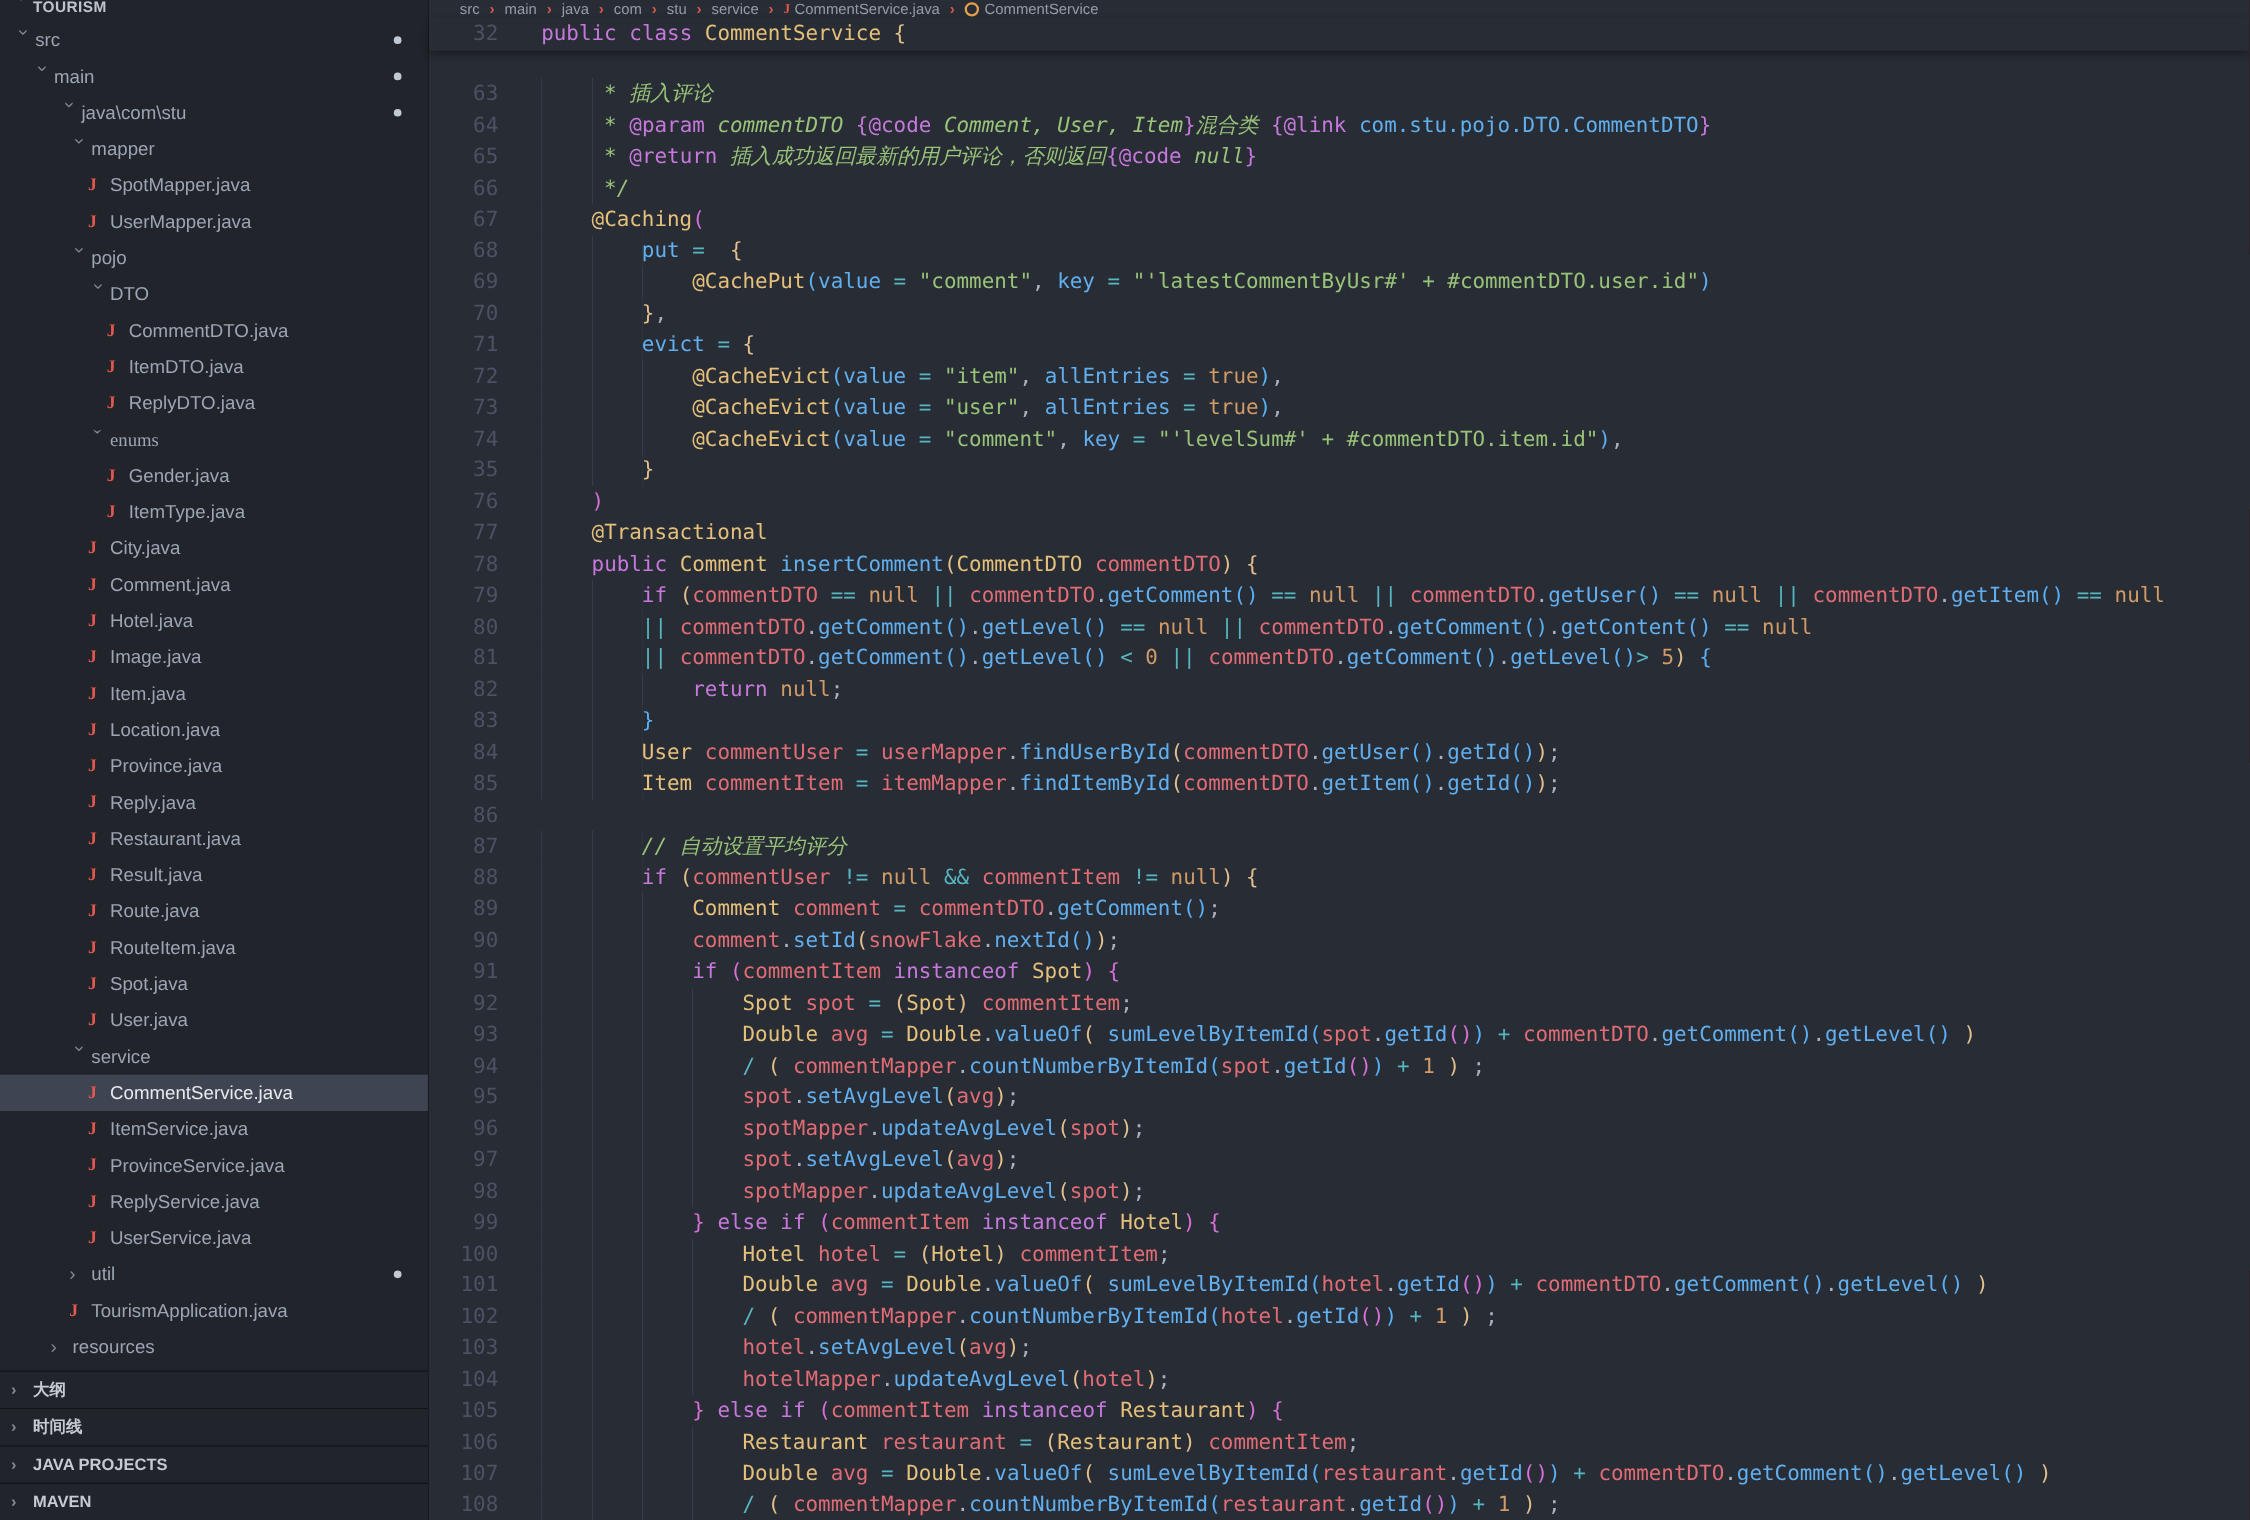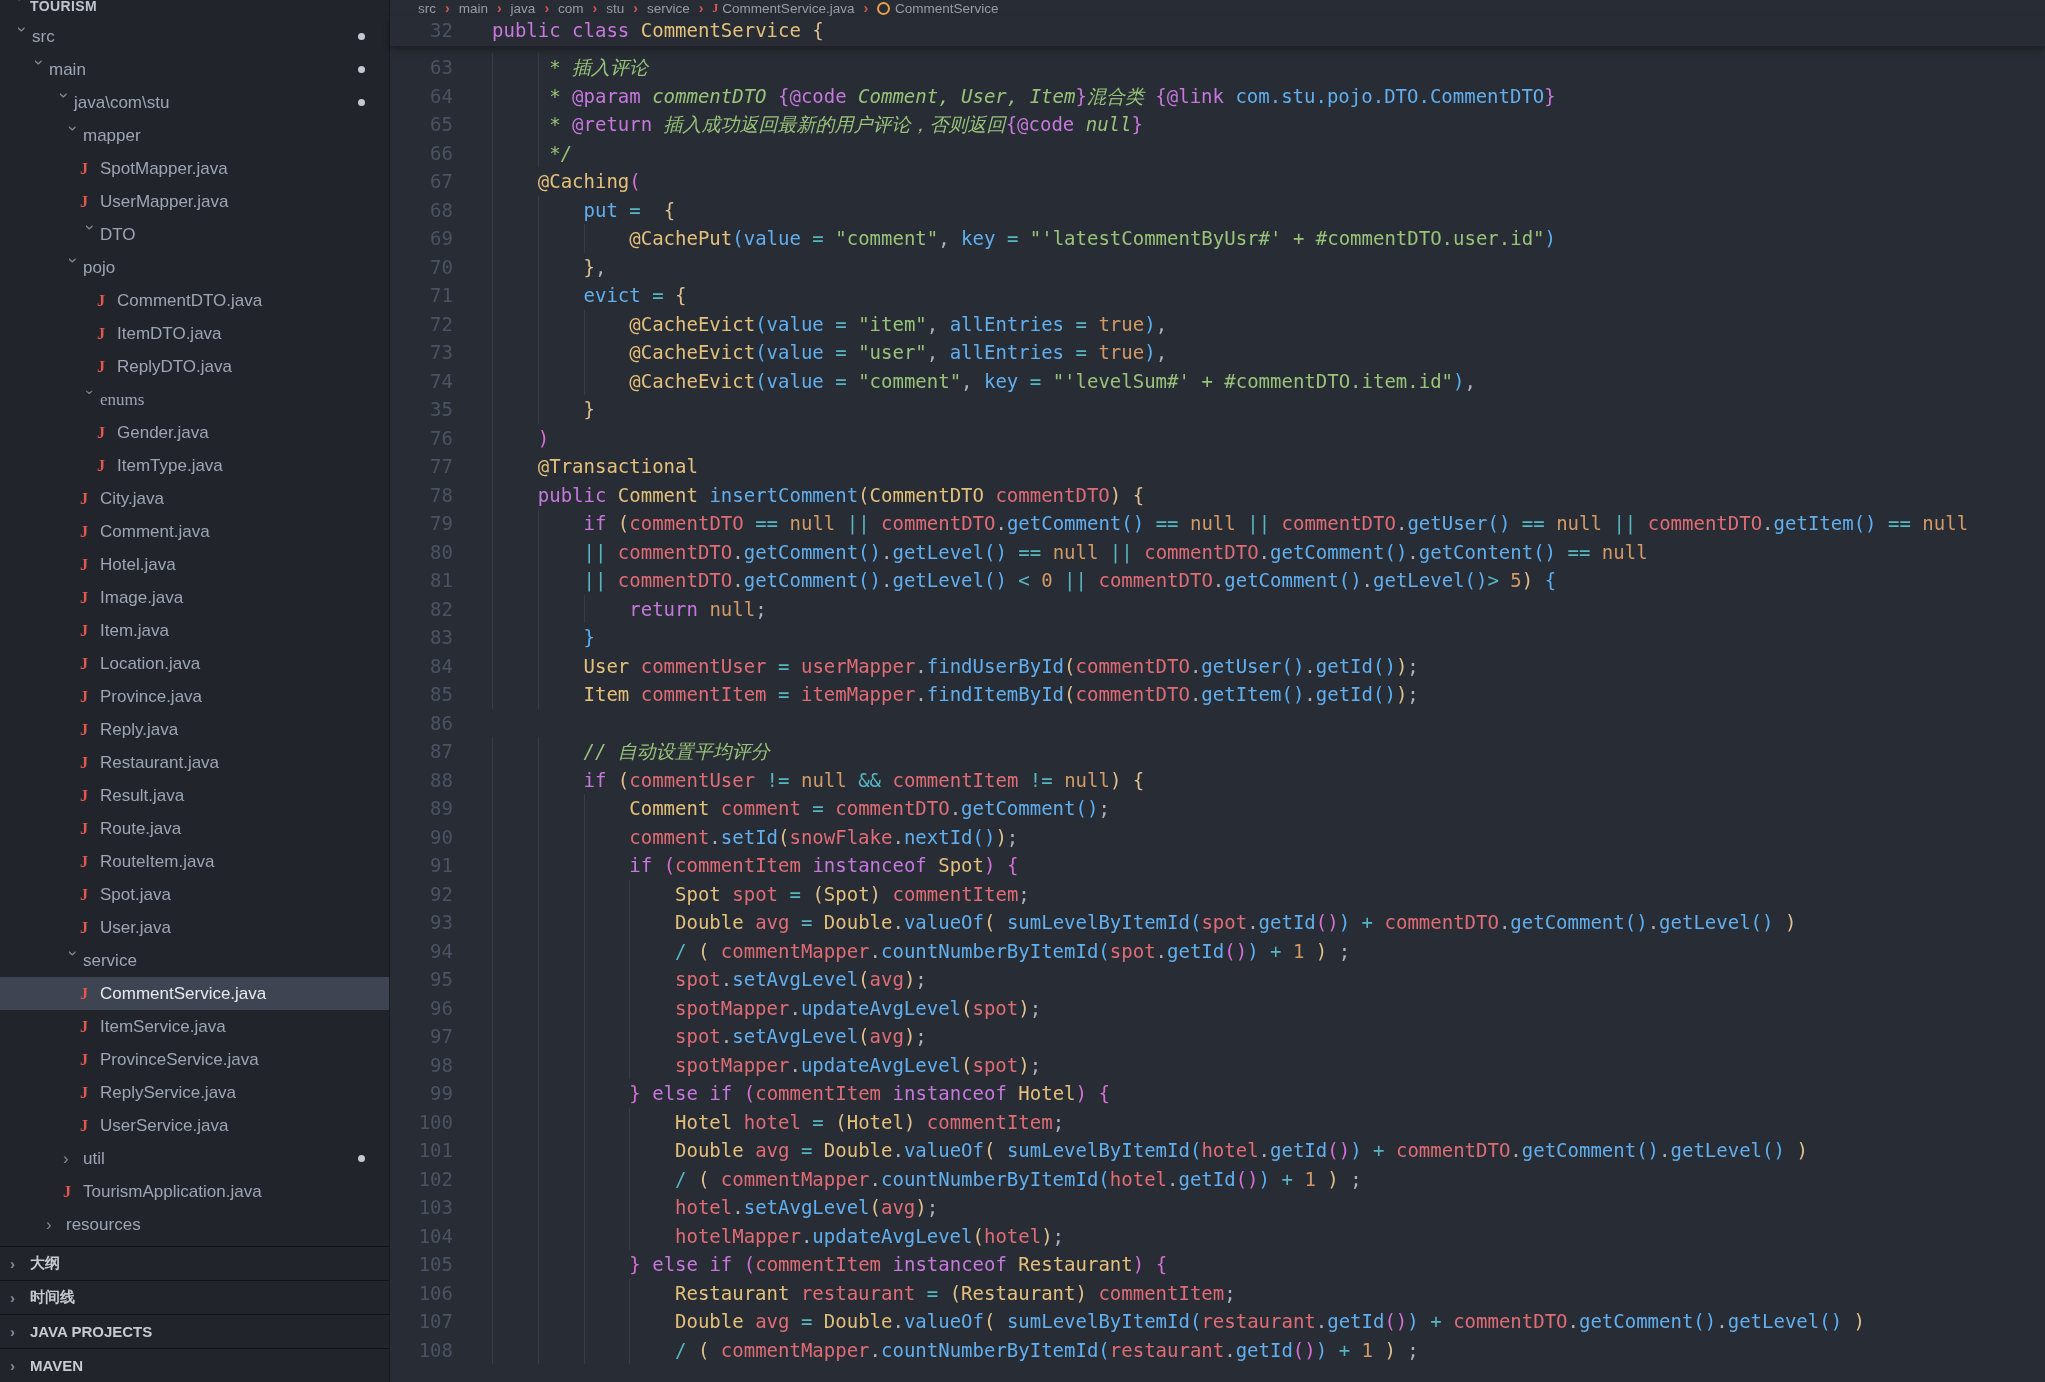--- a/index.html
+++ b/index.html
@@ -33,21 +33,21 @@
   #breadcrumb{display:flex;align-items:center;height:16px;padding-left:28px;font-size:13.5px;
               color:#959da8;overflow:hidden;}
   .bc-item{display:flex;align-items:center;cursor:pointer;white-space:nowrap;}
   .bc-sep{color:#d4594e;margin:0 9px;font-size:14px;font-weight:700;}
   .bc-jicon{color:#e2574e;font:700 12px "Liberation Serif","DejaVu Serif",serif;margin-right:4px;}
   .bc-class-icon{width:13px;height:13px;border-radius:50%;border:2px solid #e8a14e;
                  box-sizing:border-box;margin-right:5px;}
 
   #sticky{position:absolute;top:16px;left:0;right:0;height:30px;background:#282c34;z-index:5;
           box-shadow:0 4px 7px rgba(0,0,0,.32);}
-  #code{position:absolute;top:46px;left:0;right:0;bottom:0;padding-top:7px;overflow:hidden;}
+  #code{position:absolute;top:46px;left:0;right:0;bottom:0;padding-top:25px;overflow:hidden;}
 
   .cl{white-space:pre;font-family:"DejaVu Sans Mono","Liberation Mono",monospace;font-size:19px;
       line-height:28.5px;height:28.5px;display:flex;}
   .ln{width:63px;flex:none;text-align:right;color:#4b5263;}
   .gap{width:39px;flex:none;}
   .tk-w{background-image:repeating-linear-gradient(90deg,#363c48 0px,#363c48 1px,
          transparent 1px,transparent 45.77px);}
   .tk-c{color:#98c379;font-style:italic;}
   .tk-k{color:#c678dd;}
   .tk-t{color:#e5c07b;}
@@ -91,27 +91,27 @@
           <span class="tlabel">mapper</span>
         </div>
         <div class="trow" style="padding-left: 80px;">
           <span class="jicon">J</span>
           <span class="tlabel">SpotMapper.java</span>
         </div>
         <div class="trow" style="padding-left: 80px;">
           <span class="jicon">J</span>
           <span class="tlabel">UserMapper.java</span>
         </div>
+        <div class="trow" style="padding-left: 63px;">
+          <span class="chev open">›</span>
+          <span class="tlabel">pojo</span>
+        </div>
         <div class="trow" style="padding-left: 80px;">
           <span class="chev open">›</span>
           <span class="tlabel">DTO</span>
-        </div>
-        <div class="trow" style="padding-left: 63px;">
-          <span class="chev open">›</span>
-          <span class="tlabel">pojo</span>
         </div>
         <div class="trow" style="padding-left: 97px;">
           <span class="jicon">J</span>
           <span class="tlabel">CommentDTO.java</span>
         </div>
         <div class="trow" style="padding-left: 97px;">
           <span class="jicon">J</span>
           <span class="tlabel">ItemDTO.java</span>
         </div>
         <div class="trow" style="padding-left: 97px;">

